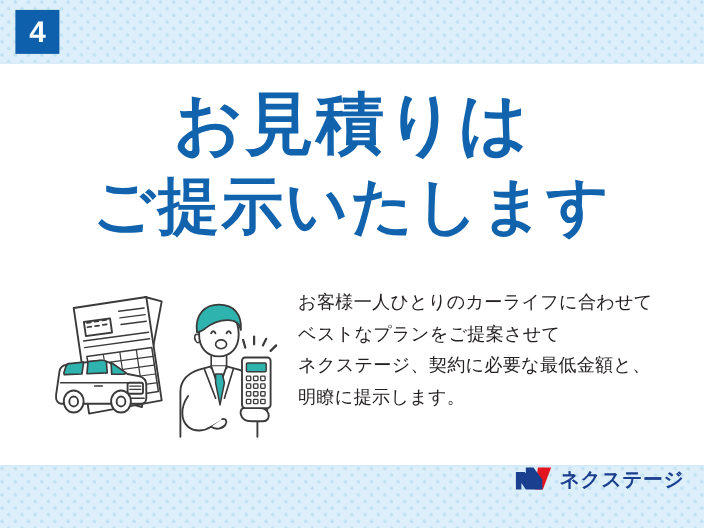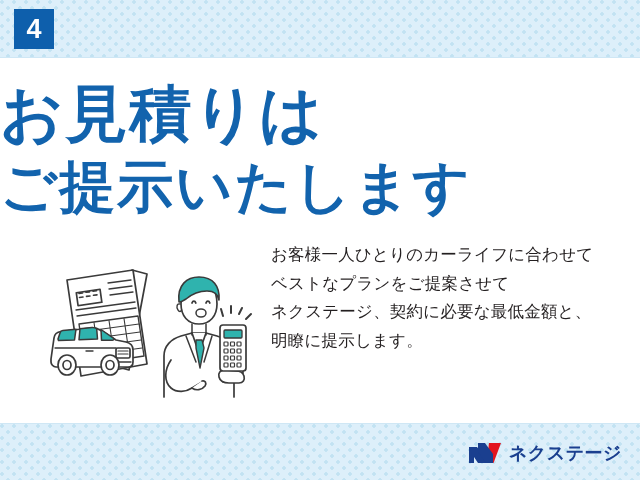--- a/index.html
+++ b/index.html
@@ -67,41 +67,42 @@
     left: 0; top: 58px;
     width: 640px; height: 365px;
     background: #ffffff;
   }
 
   
   #headline {
     position: absolute;
     left: 0; top: 18px;
     width: 640px;
+    text-align: center;
     color: #1263ad;
     font-weight: bold;
     letter-spacing: 2px;
   }
   #headline .hl-line1 {
     display: block;
     font-size: 62px;
     line-height: 76px;
     white-space: nowrap;
   }
   #headline .hl-line2 {
     display: block;
     font-size: 56px;
     line-height: 70px;
     white-space: nowrap;
   }
 
   
   #lead {
     position: absolute;
-    left: 271px; top: 182px;
+    left: 271px; top: 203px;
     width: 360px;
     color: #231f20;
     font-size: 16.5px;
     line-height: 28.5px;
     font-weight: normal;
     letter-spacing: 0.2px;
   }
   #lead .lead-line { display: block; white-space: nowrap; }
 
   
@@ -117,21 +118,20 @@
     left: 0; top: 423px;
     width: 640px; height: 57px;
     box-sizing: border-box;
     border-top: 1px solid #cfe7f5;
   }
   #logo {
     position: absolute;
     right: 18px; top: 0;
     height: 57px;
     display: flex;
-    align-items: center;
     gap: 7px;
   }
   #logo-mark { width: 34px; height: 22px; display: block; }
   #logo-text {
     font-size: 18px;
     font-weight: bold;
     color: #1a3f8f;
     letter-spacing: 0.5px;
     white-space: nowrap;
   }

